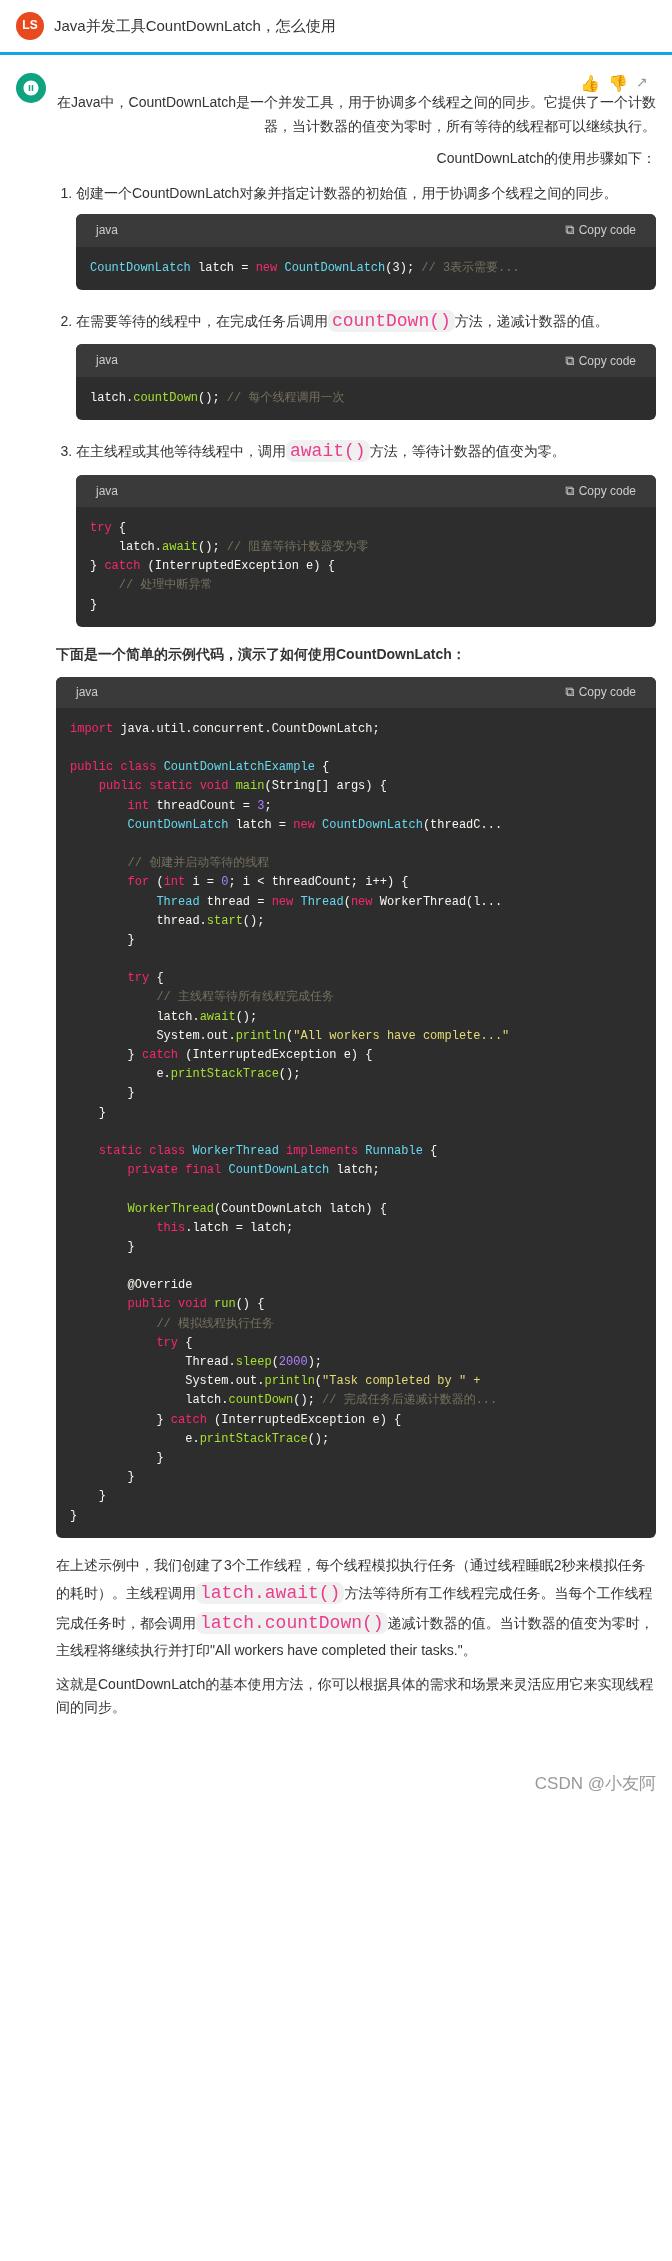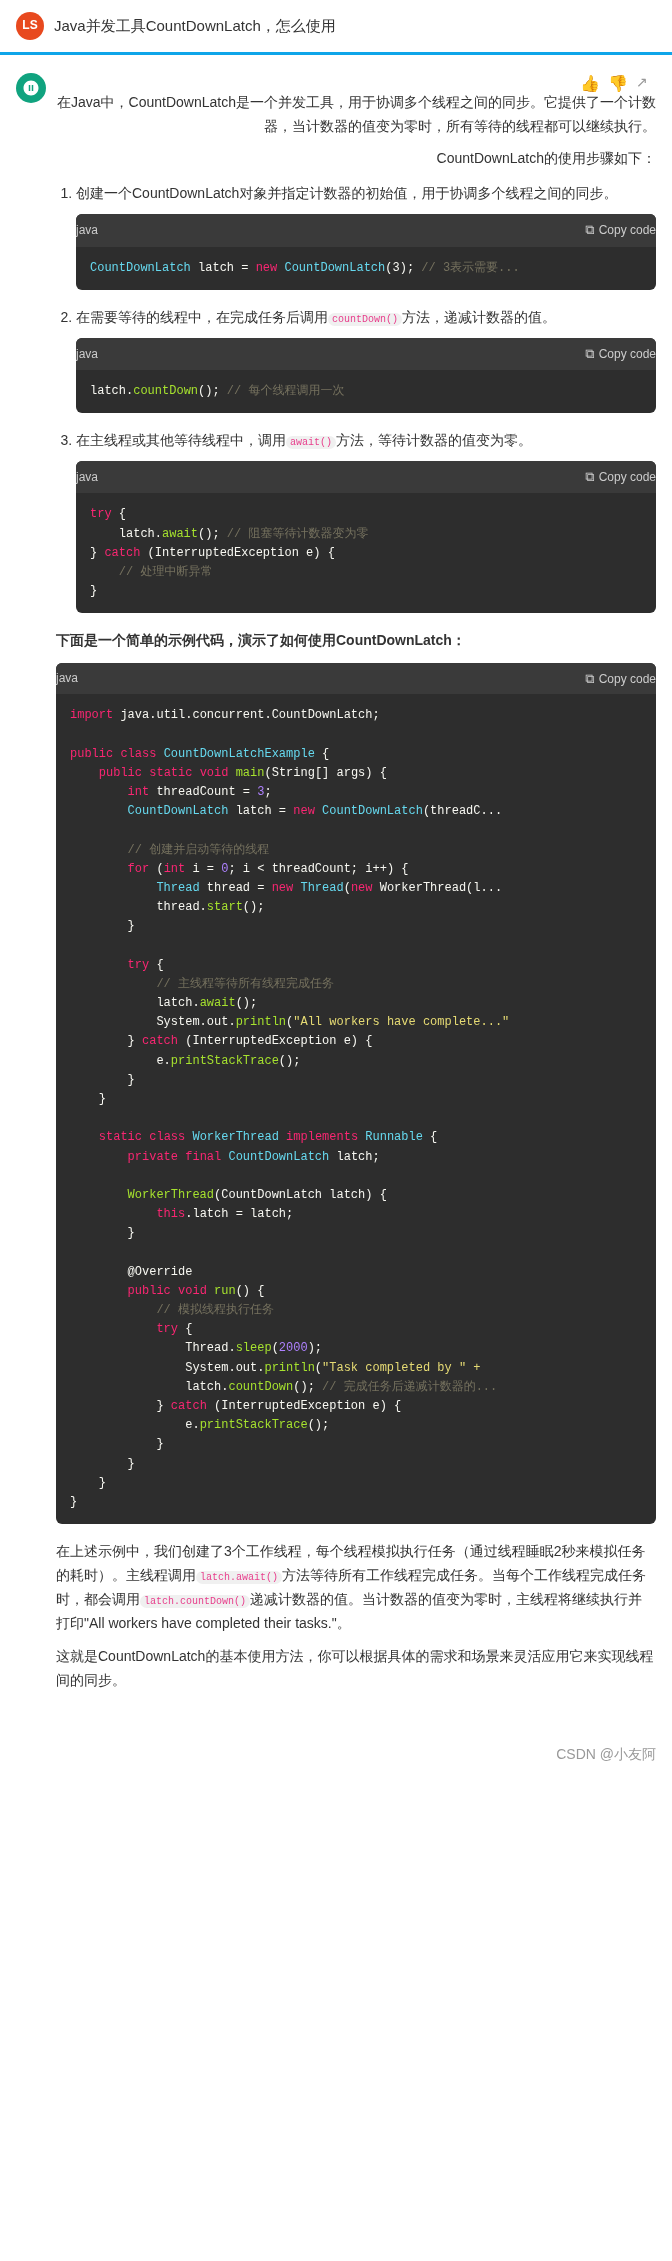--- a/index.html
+++ b/index.html
@@ -99,21 +99,21 @@
     .code-block {
       background: #2d2d2d;
       border-radius: 6px;
       margin: 8px 0;
       overflow: hidden;
     }
     .code-header {
       display: flex;
       align-items: center;
       justify-content: space-between;
-      padding: 6px 0;
+      padding: 6px 20px;
       background: #3a3a3a;
       color: #ccc;
       font-size: 12px;
     }
     .copy-btn {
       display: flex;
       align-items: center;
       gap: 4px;
       cursor: pointer;
       color: #ccc;
@@ -136,21 +136,21 @@
     .code-content .type { color: #66d9ef; }
     .code-content .str { color: #e6db74; }
     .code-content .comment { color: #75715e; }
     .code-content .fn { color: #a6e22e; }
     .code-content .num { color: #ae81ff; }
     .inline-code {
       background: #f0f0f0;
       padding: 1px 4px;
       border-radius: 8px;
       font-family: 'Courier New', monospace;
-      font-size: 10px;
+      font-size: 18px;
       color: #e83e8c;
     }
     .section-intro {
       font-size: 14px;
       line-height: 1.7;
       color: #333;
       margin: 16px 0 10px 0;
       font-weight: bold;
     }
     .summary-text {
@@ -158,21 +158,21 @@
       line-height: 1.7;
       color: #333;
       margin-top: 16px;
     }
     .summary-text p {
       margin-bottom: 10px;
     }
     .footer {
       text-align: right;
       padding: 8px 16px;
-      font-size: 14px;
+      font-size: 17px;
       color: #999;
     }
     .top-row {
       display: flex;
       align-items: flex-start;
     }
   </style>
 </head>
 <body>
 

